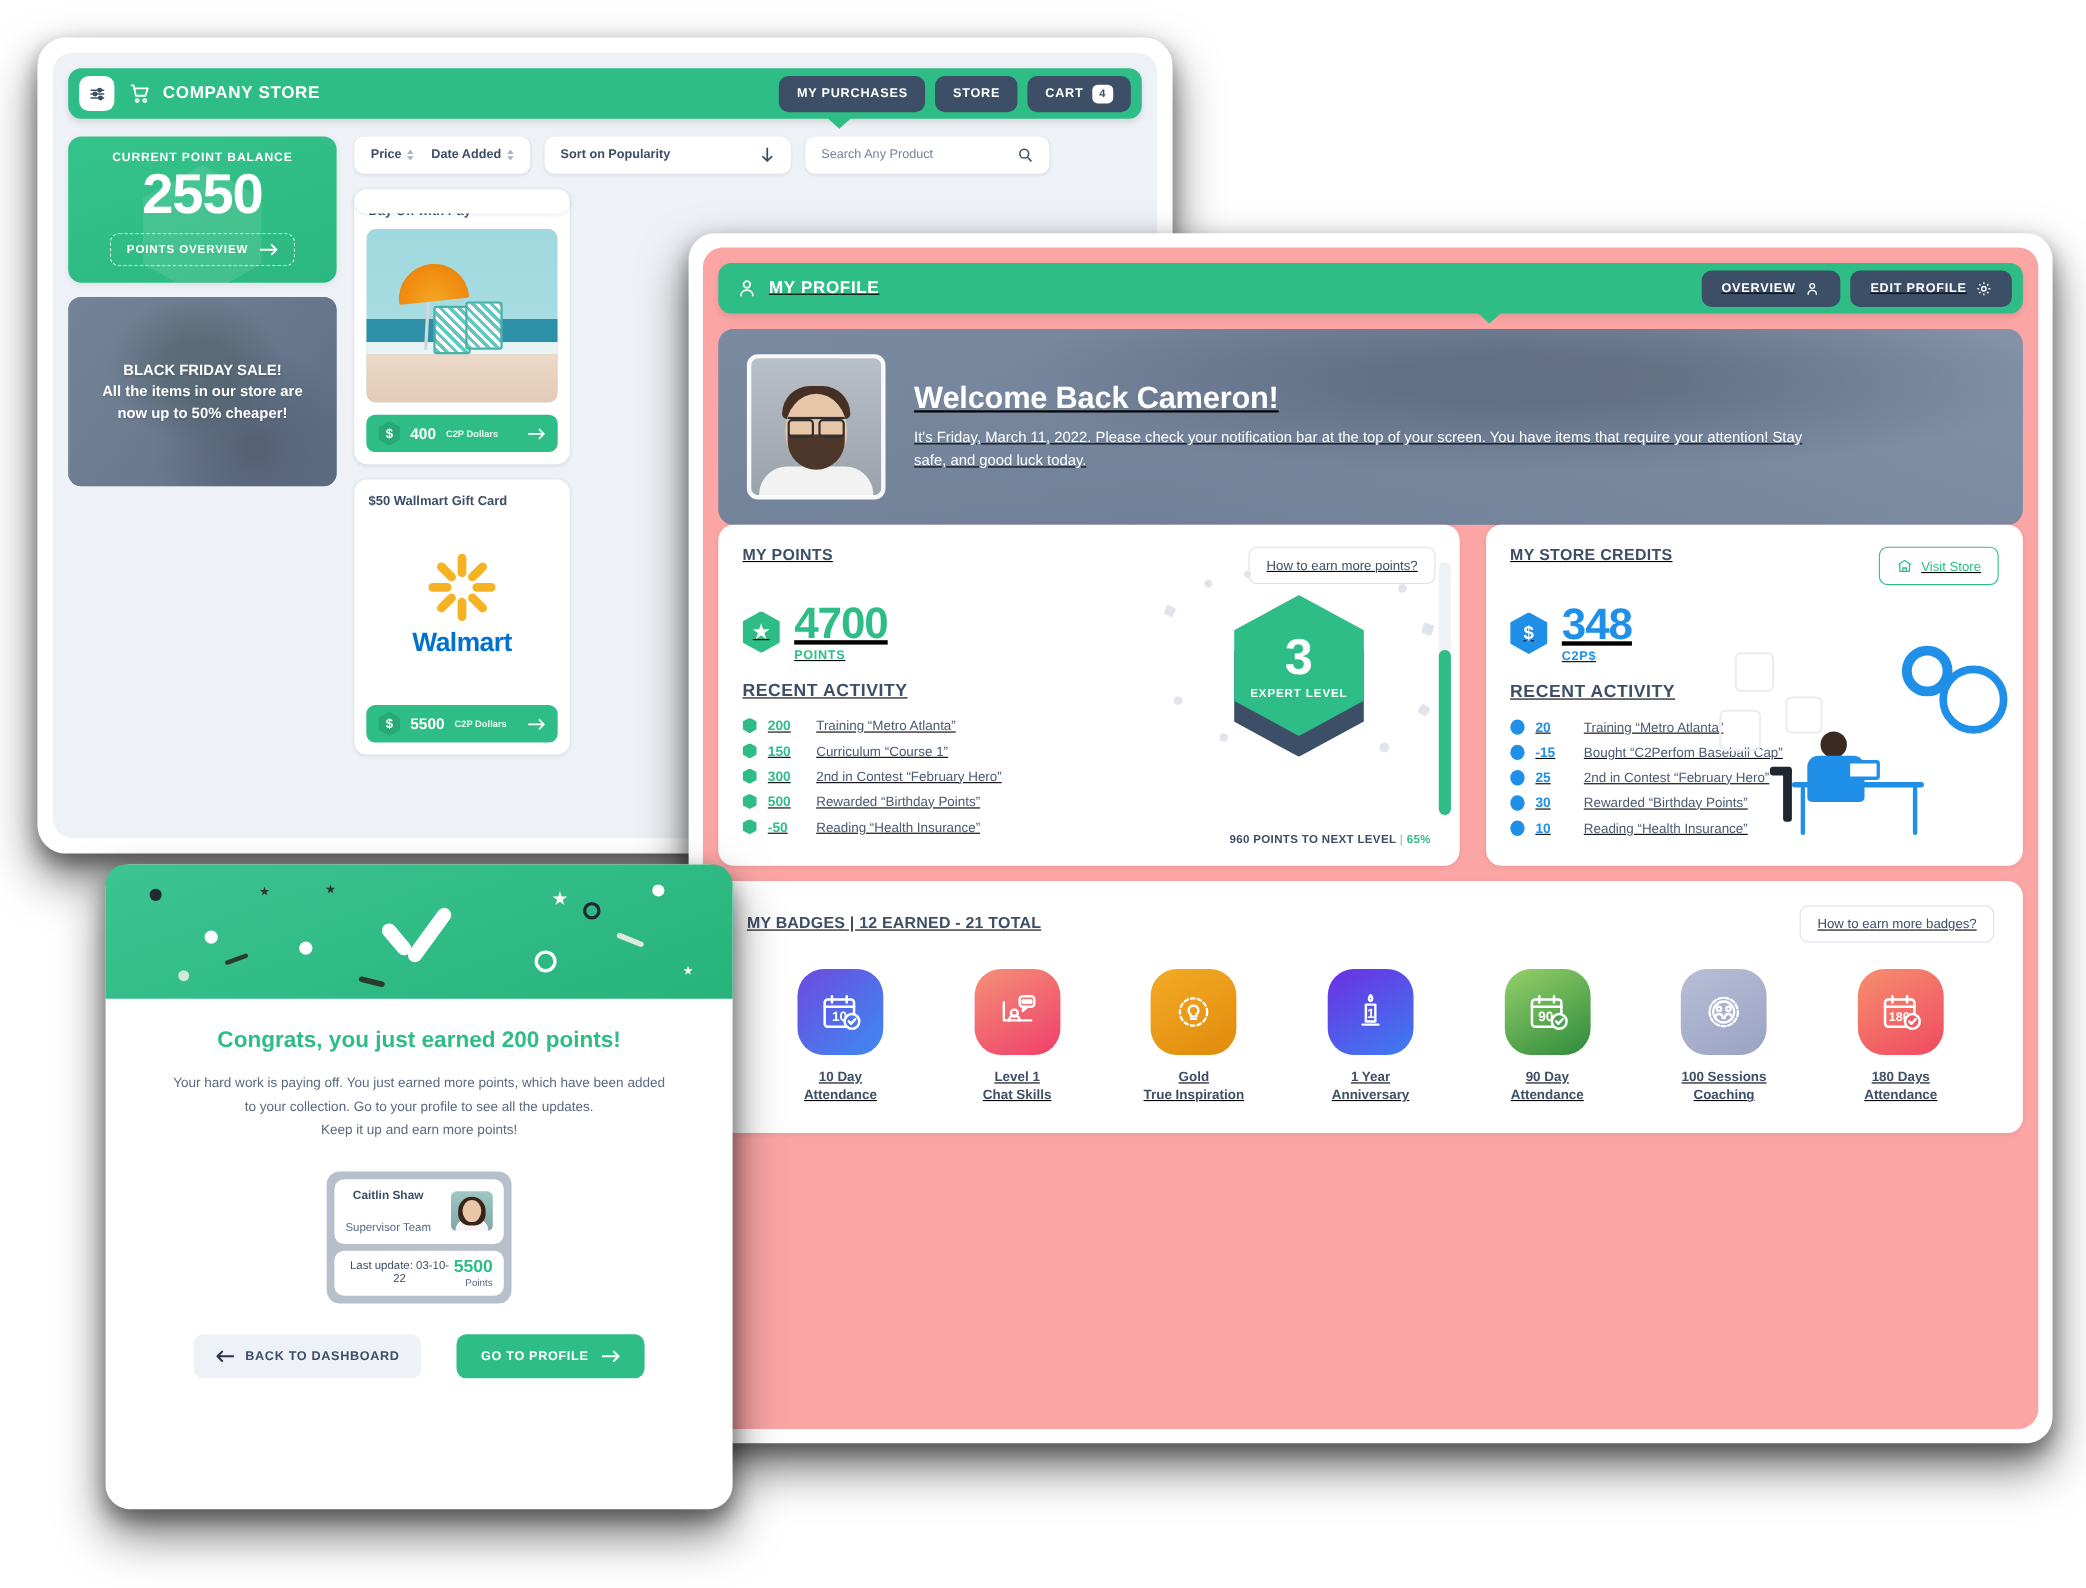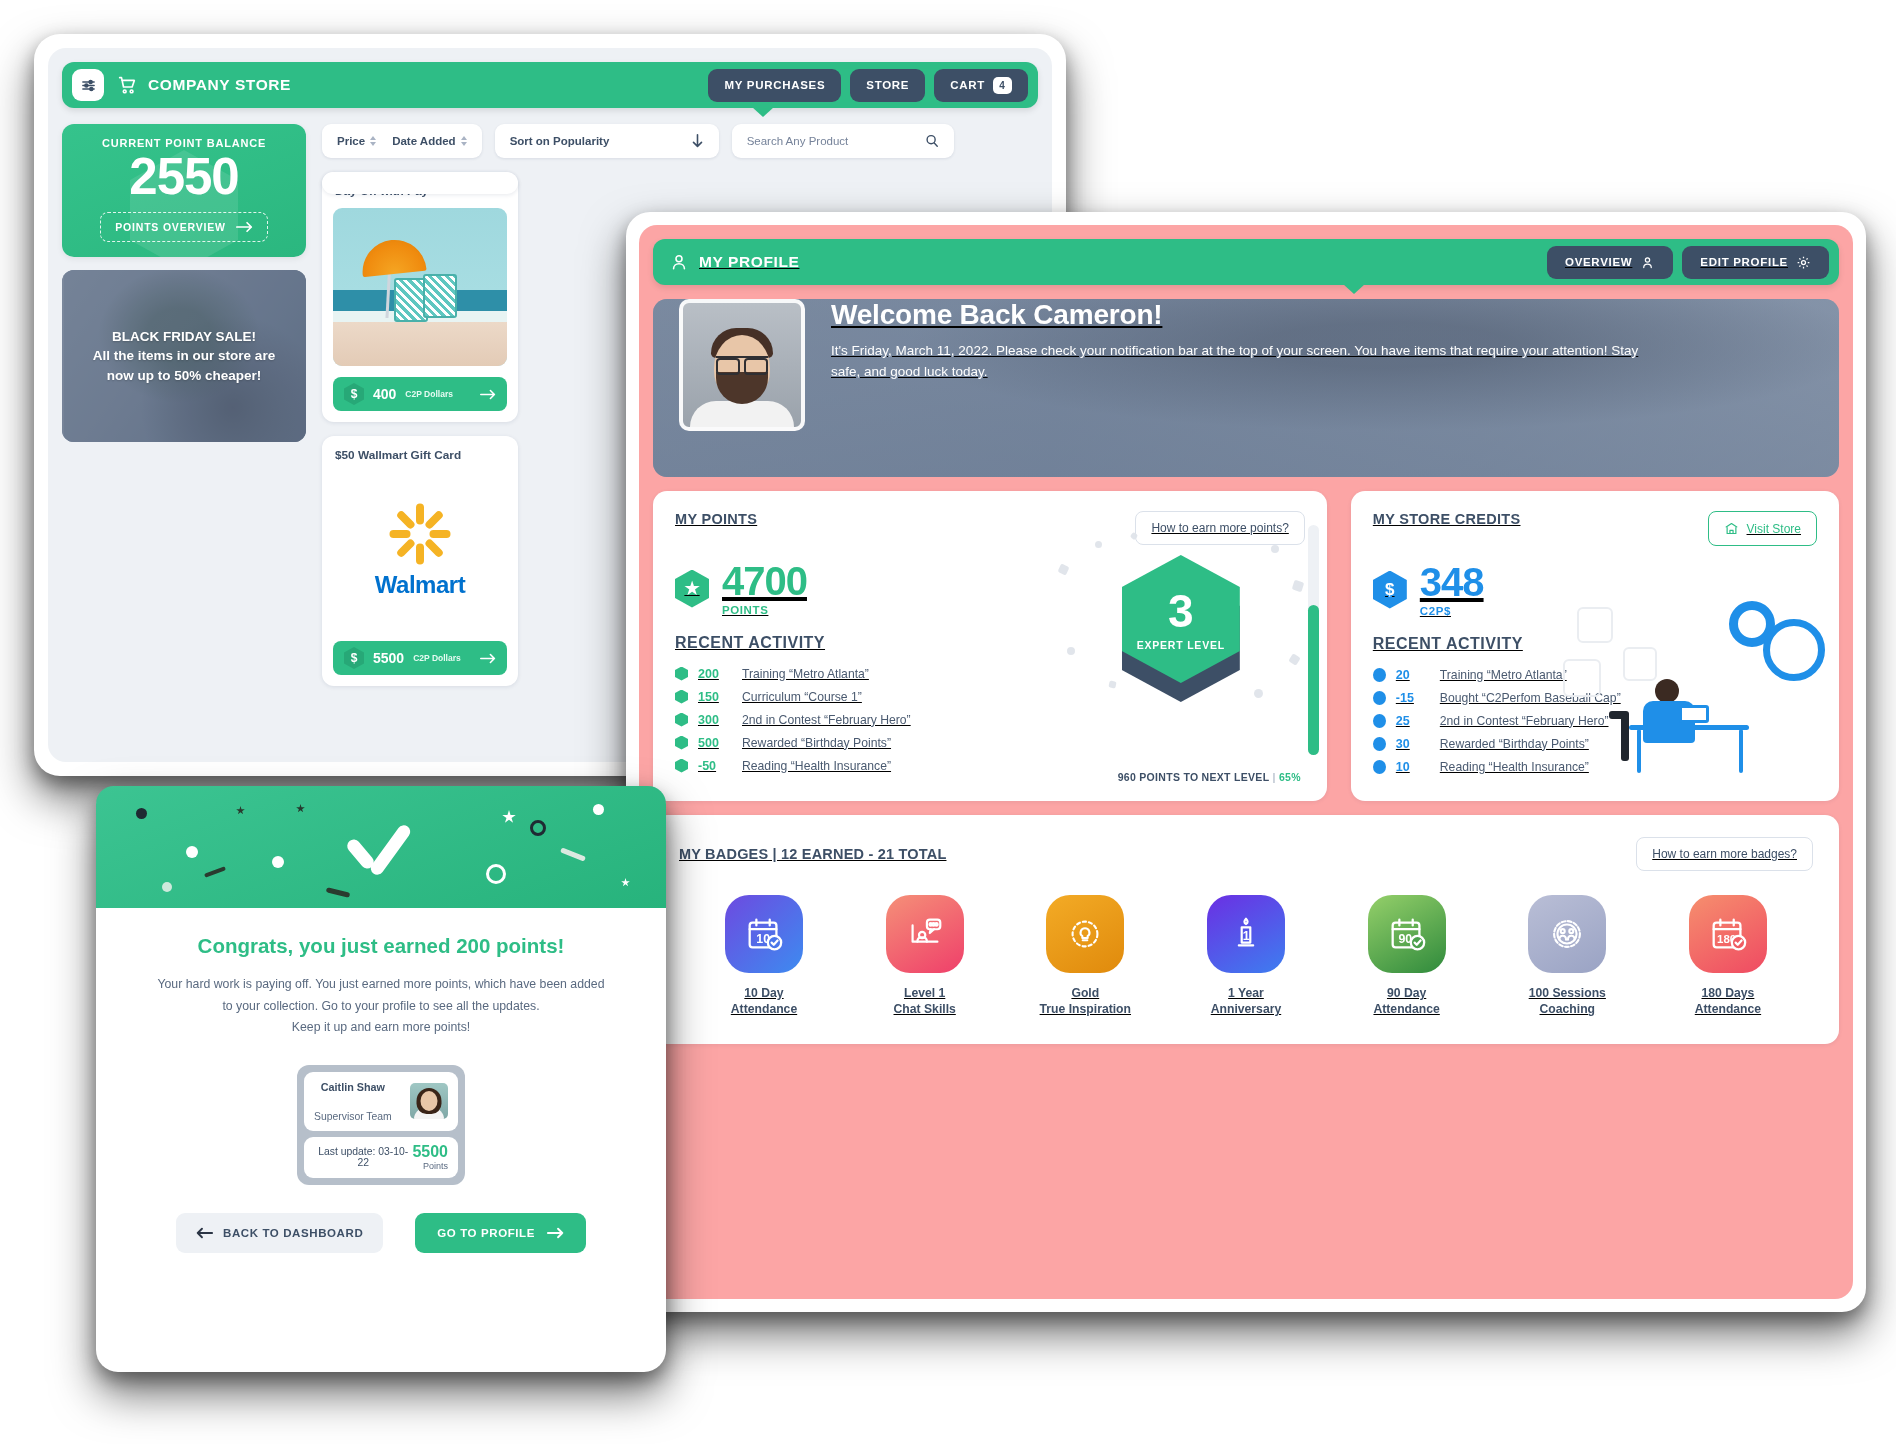--- a/index.html
+++ b/index.html
@@ -159,21 +159,21 @@
   
   .wm { position:absolute; inset:0; background:#fff; display:flex; flex-direction:column; align-items:center; justify-content:center; gap:6px; }
   .wm-spark { position:relative; width:62px; height:62px; }
   .wm-spark i { position:absolute; left:50%; top:50%; width:8px; height:21px; background:#f5b324; border-radius:4px; transform-origin: 50% 50%; }
   .wm-word { color:#0071ce; font-size: 24px; font-weight: bold; letter-spacing:-0.5px; }
 
   
   .prof-body { padding: 14px; }
   .welcome {
     position: relative; border-radius: 14px; overflow: hidden; height: 178px;
-    display: flex; align-items: flex-start; gap: 26px; padding: 0 26px;
+    display: flex; align-items: center; gap: 26px; padding: 0 26px;
     background: linear-gradient(100deg,#7d8da2 0%,#76879e 35%,#8393a8 70%,#95a3b6 100%);
   }
   .welcome::after {
     content:""; position:absolute; inset:0;
     background:
       linear-gradient(180deg, rgba(120,135,158,0.55), rgba(110,126,150,0.65)),
       radial-gradient(ellipse at 62% 26%, rgba(30,38,52,0.55) 0 12%, transparent 46%);
   }
   .avatar {
     position: relative; z-index:2; width: 126px; height: 132px; border-radius: 10px;
@@ -185,21 +185,21 @@
   .face .hair { position:absolute; left:50%; top:20%; transform:translateX(-50%); width:62px; height:30px; border-radius:32px 32px 6px 6px; background:#463026; }
   .face .beard { position:absolute; left:50%; top:56%; transform:translateX(-50%); width:52px; height:32px; border-radius:0 0 28px 28px; background:#4d362a; }
   .face .glasses { position:absolute; left:50%; top:43%; transform:translateX(-50%); width:52px; height:13px; border-top:2px solid #2f2f33; }
   .face .glasses::before, .face .glasses::after { content:""; position:absolute; top:0; width:20px; height:13px; border:2px solid #2f2f33; border-radius:4px; }
   .face .glasses::before { left:0; } .face .glasses::after { right:0; }
   .face .body { position:absolute; left:50%; bottom:0; transform:translateX(-50%); width:104px; height:26px; border-radius:26px 26px 0 0; background:#f2f2f2; }
   .welcome-text { position: relative; z-index:2; color:#fff; }
   .welcome-title { font-size: 28px; font-weight: bold; letter-spacing:-0.2px; }
   .welcome-sub { font-size: 13.5px; line-height: 1.55; margin-top: 10px; max-width: 830px; }
 
-  .two-cards { display:flex; gap: 24px; margin-top: 14px; }
+  .two-cards { display:flex; gap: 24px; }
   .wcard { background:#fff; border-radius: 14px; padding: 20px 22px; box-shadow: 0 1px 4px rgba(23,43,77,0.08); position:relative; overflow:hidden; }
   .wcard.points { flex: 1 1 58%; height: 310px; }
   .wcard.credits { flex: 1 1 42%; height: 310px; }
   .card-head { display:flex; align-items:flex-start; justify-content:space-between; }
   .card-title { font-size: 14.5px; font-weight: bold; color:#3d4f66; letter-spacing:0.3px; }
   .outline-btn {
     border: 1px solid #dbe1ea; border-radius: 8px; background:#fff; color:#3d4f66;
     font-size: 12px; padding: 9px 15px; cursor:pointer; white-space:nowrap;
     display:flex; align-items:center; gap:8px;
   }

